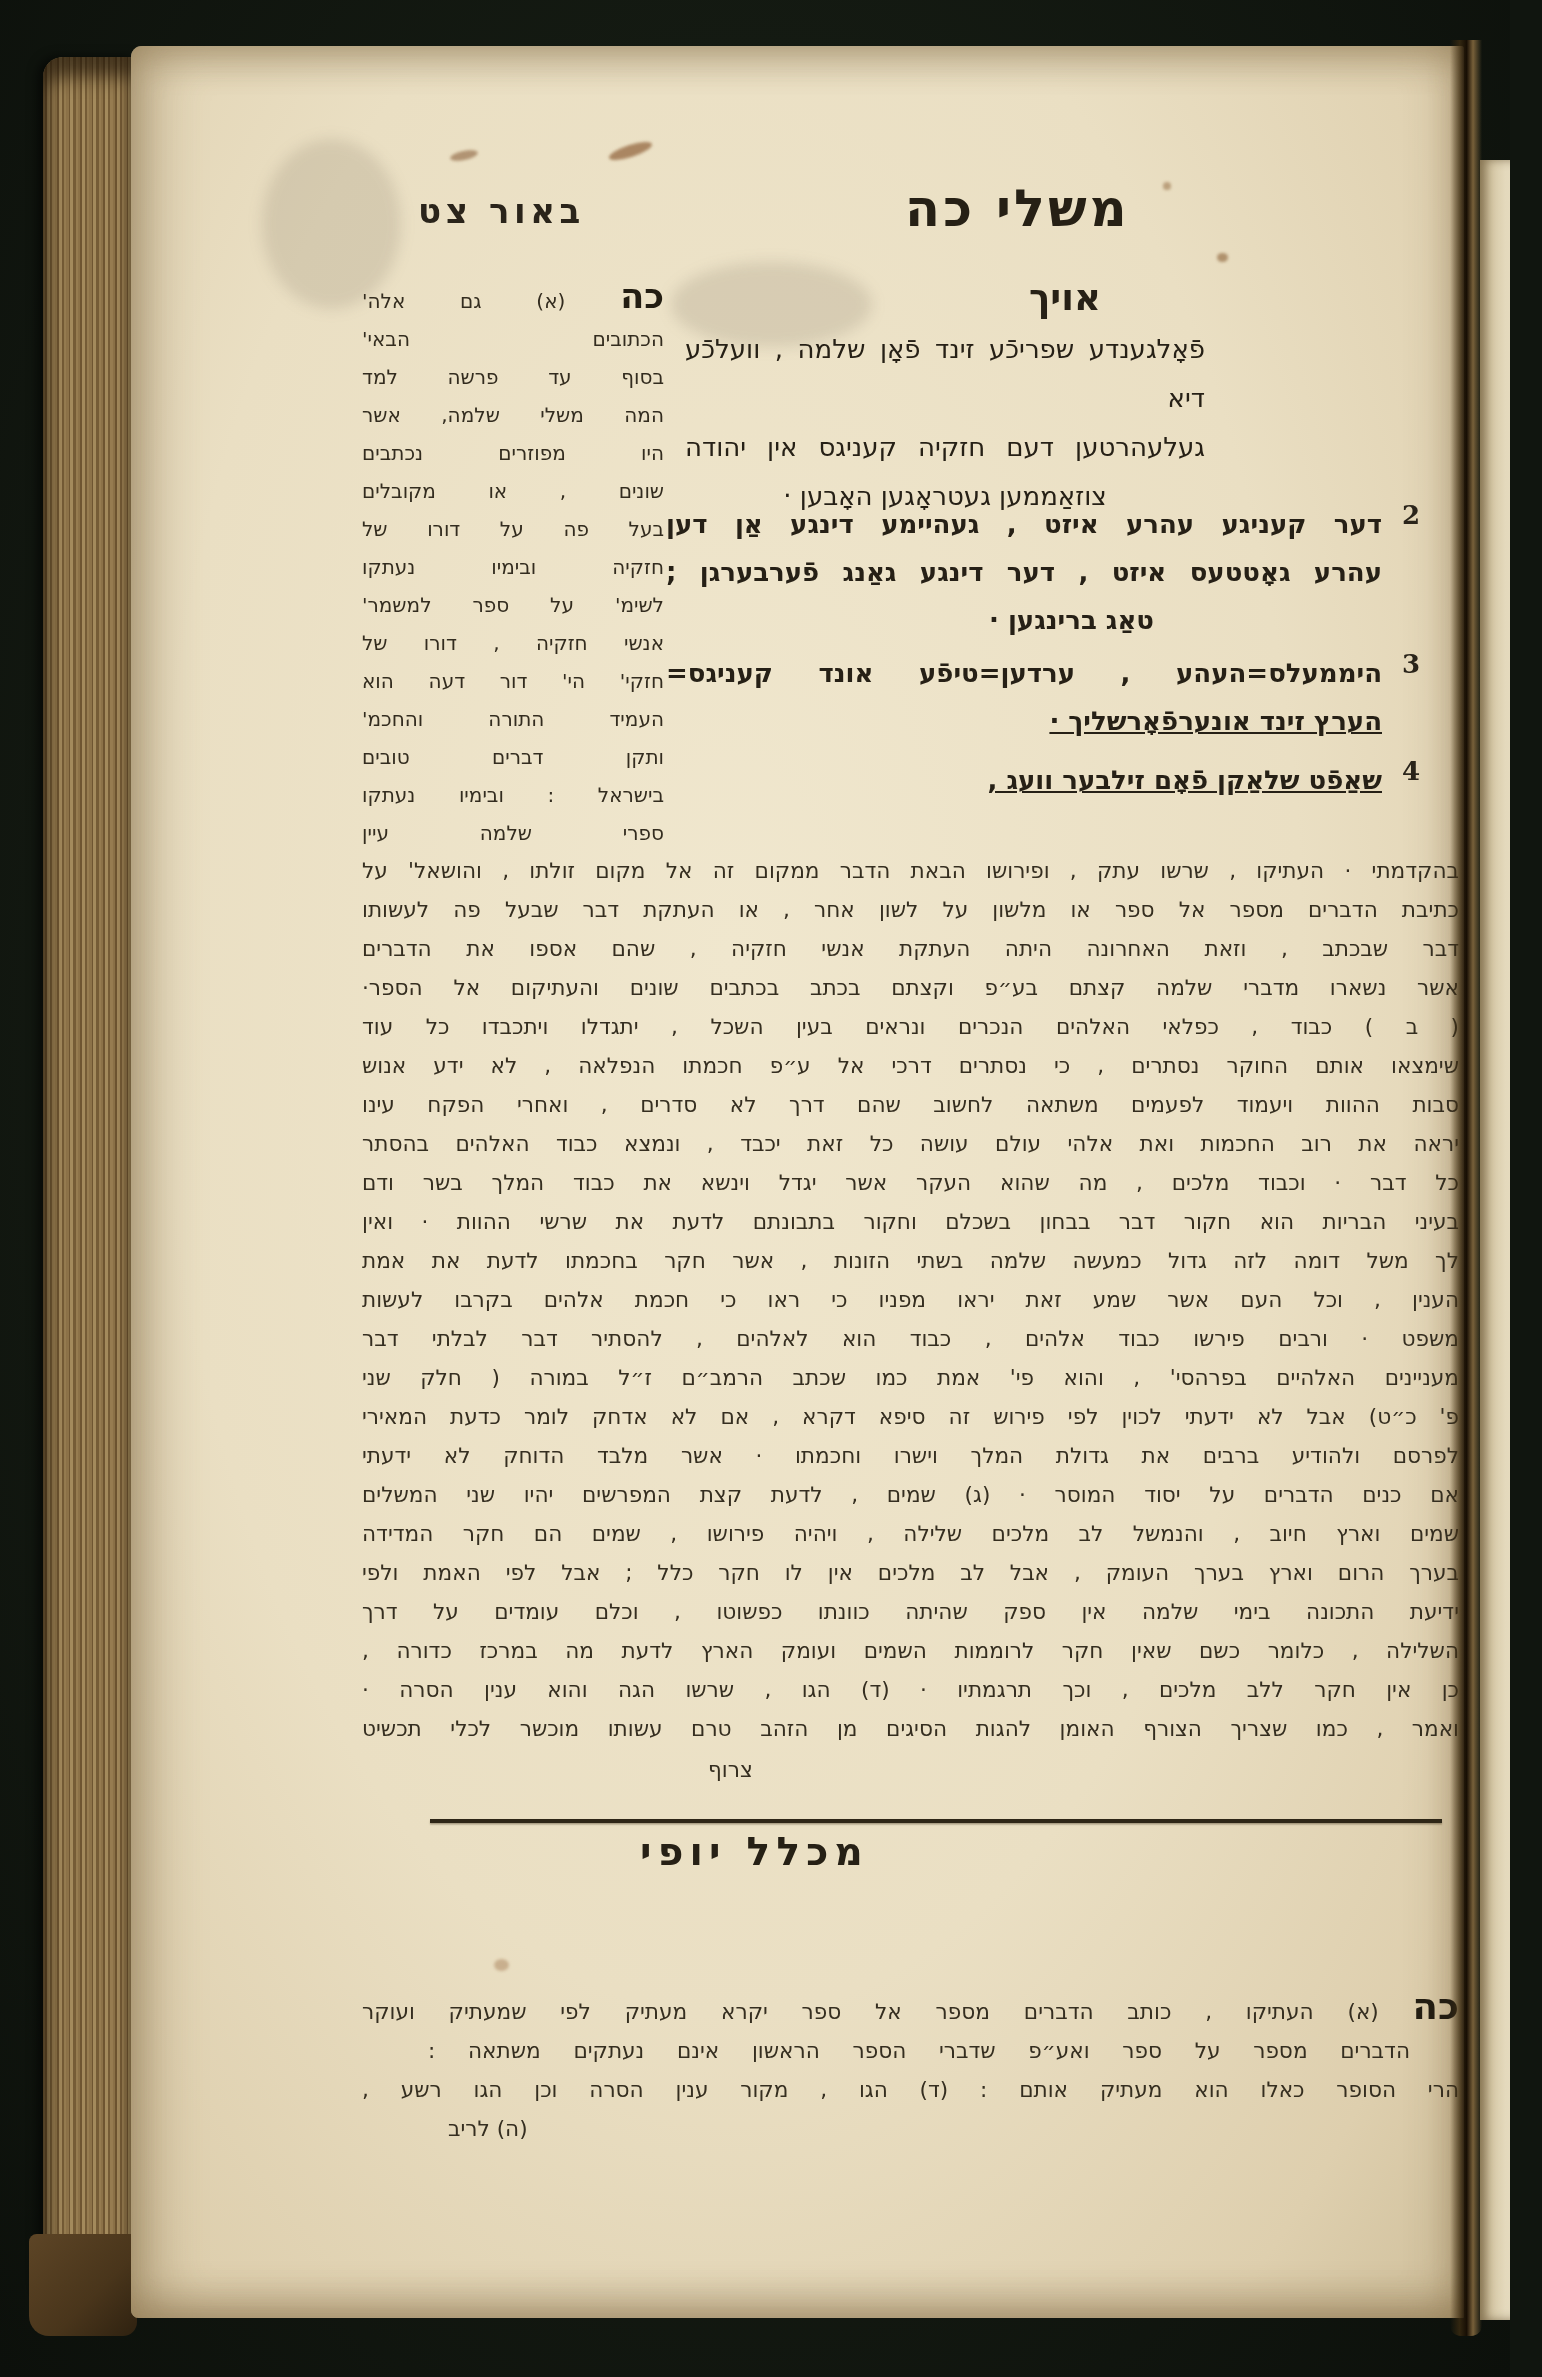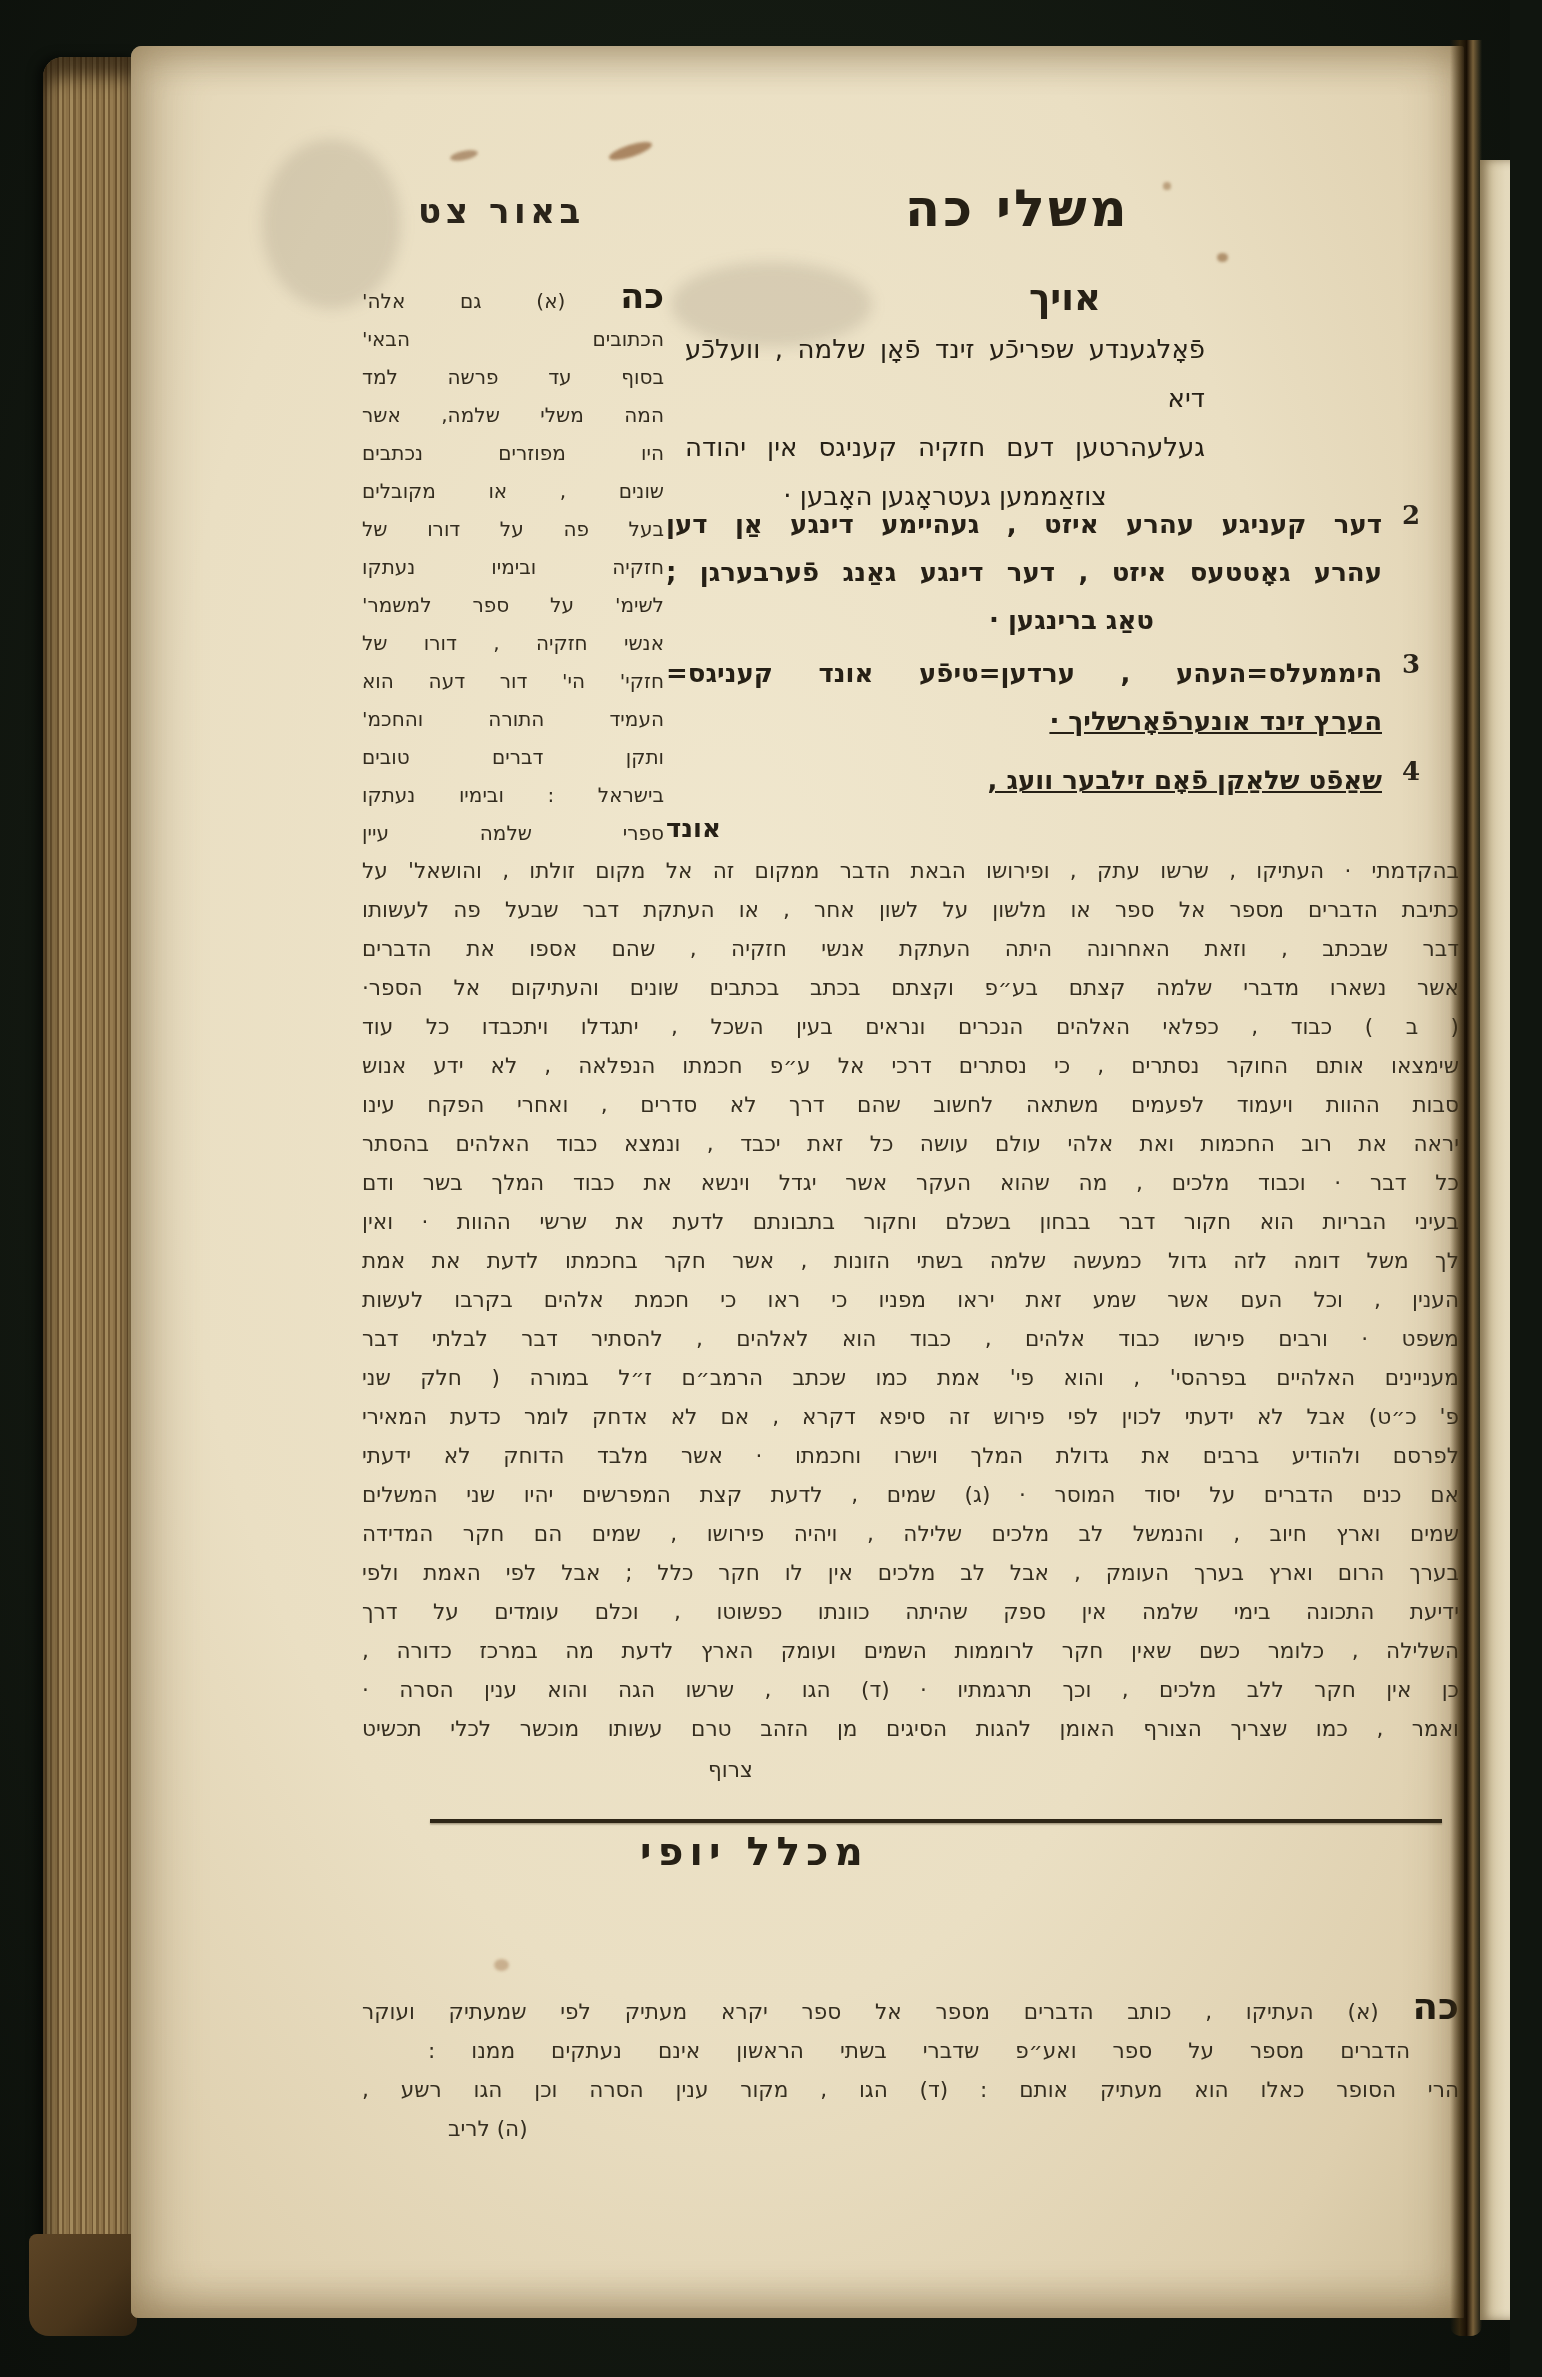--- a/index.html
+++ b/index.html
@@ -103,21 +103,20 @@
 
     <div class="vnum" style="top:603px;">3</div>
     <div class="verses" style="top:603px;">
       <div class="l">היממעלס=העהע , ערדען=טיפֿע אונד קעניגס=</div>
       <div class="l start-right">הערץ זינד אונערפֿאָרשליך ·</div>
     </div>
 
     <div class="vnum" style="top:710px;">4</div>
     <div class="verses" style="top:710px;">
       <div class="l start-right">שאַפֿט שלאַקן פֿאָם זילבער וועג ,</div>
-      <div class="l hang-left">אונד</div>
     </div>
 
     <div class="left-col">
       <div class="l"><span class="initial">כה</span> <span>(א) גם אלה'</span></div>
       <div class="l">הכתובים הבאי'</div>
       <div class="l">בסוף עד פרשה למד</div>
       <div class="l">המה משלי שלמה, אשר</div>
       <div class="l">היו מפוזרים נכתבים</div>
       <div class="l">שונים , או מקובלים</div>
       <div class="l">בעל פה על דורו של</div>
@@ -156,21 +155,21 @@
       <div class="l">כן אין חקר ללב מלכים , וכך תרגמתיו · (ד) הגו , שרשו הגה והוא ענין הסרה ·</div>
       <div class="l">ואמר , כמו שצריך הצורף האומן להגות הסיגים מן הזהב טרם עשותו מוכשר לכלי תכשיט</div>
     </div>
     <div class="catchword">צרוף</div>
 
     <div class="rule"></div>
     <div class="my-head">מכלל יופי</div>
 
     <div class="my-block">
       <div class="l"><span class="initial">כה</span> <span>(א) העתיקו , כותב הדברים מספר אל ספר יקרא מעתיק לפי שמעתיק ועוקר</span></div>
-      <div class="l inset">הדברים מספר על ספר ואע״פ שדברי בשתי הראשון אינם נעתקים ממנו :</div>
+      <div class="l inset">הדברים מספר על ספר ואע״פ שדברי הספר הראשון אינם נעתקים משתאה :</div>
       <div class="l">הרי הסופר כאלו הוא מעתיק אותם : (ד) הגו , מקור ענין הסרה וכן הגו רשע ,</div>
       <div class="l last">(ה) לריב</div>
     </div>
 
   </div>
 
   <div class="gutter"></div>
   <div class="facing-strip"></div>
   <span class="edge-fragment" style="top:339px;">ח</span>
   <span class="edge-fragment" style="top:532px;">ז</span>

